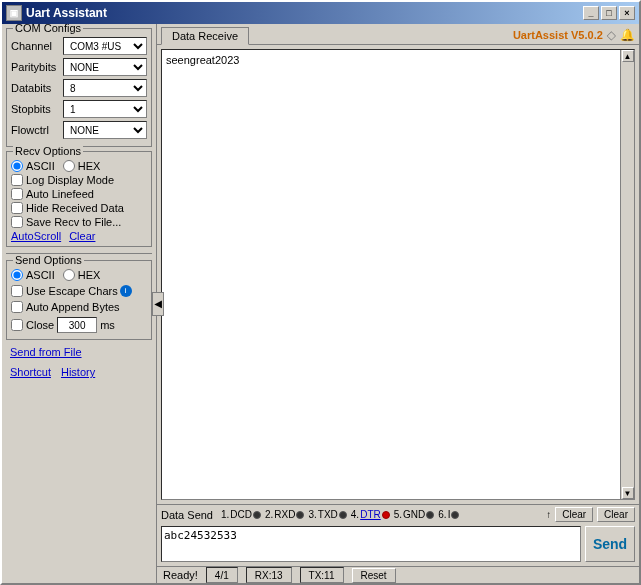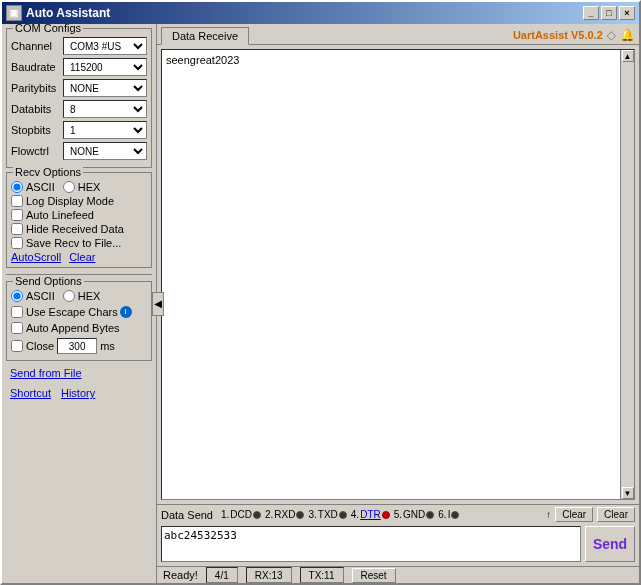--- a/index.html
+++ b/index.html
@@ -288,21 +288,21 @@
       resize: none;
     }
     .send-btn {
       width: 50px;
       background: #d4d0c8;
       border: 1px solid #ffffff;
       border-right-color: #808080;
       border-bottom-color: #808080;
       font-size: 14px;
       font-weight: bold;
-      color: #6d28d9;
+      color: #0369a1;
       cursor: pointer;
       display: flex; align-items: center; justify-content: center;
     }
     
     .status-bar {
       height: 17px;
       background: #d4d0c8;
       border-top: 1px solid #808080;
       display: flex;
       align-items: center;
@@ -381,45 +381,39 @@
 </head>
 <body>
 
 <div class="window">
 
   <div class="titlebar">
     <div class="titlebar-left">
       <div class="titlebar-icon">
         <span>▣</span>
       </div>
-      <span>Auto Assistant</span>
+      <span>Uart Assistant</span>
     </div>
     <div class="titlebar-buttons">
       <div class="tb-btn">_</div>
       <div class="tb-btn">□</div>
       <div class="tb-btn">×</div>
     </div>
   </div>
 
   <div class="main-content">
 
     <div class="left-panel" style="position:relative;">
 
       <div class="group-box">
         <span class="group-box-title">COM Configs</span>
         <div class="form-row">
           <span class="form-label">Channel</span>
           <select class="form-select">
             <option>COM3 #US</option>
-          </select>
-        </div>
-        <div class="form-row">
-          <span class="form-label">Baudrate</span>
-          <select class="form-select">
-            <option>115200</option>
           </select>
         </div>
         <div class="form-row">
           <span class="form-label">Paritybits</span>
           <select class="form-select">
             <option>NONE</option>
           </select>
         </div>
         <div class="form-row">
           <span class="form-label">Databits</span>

